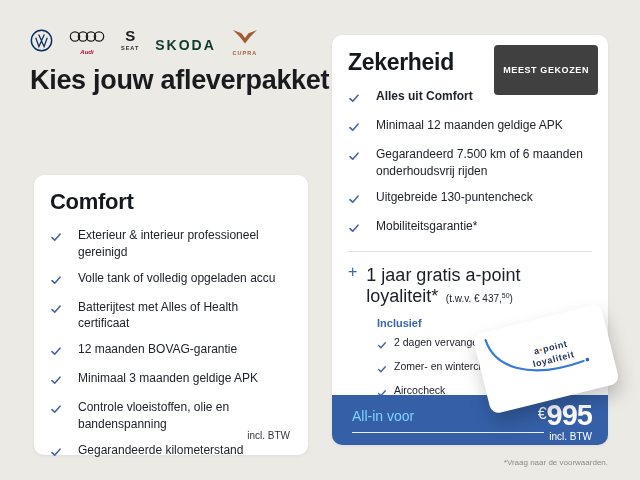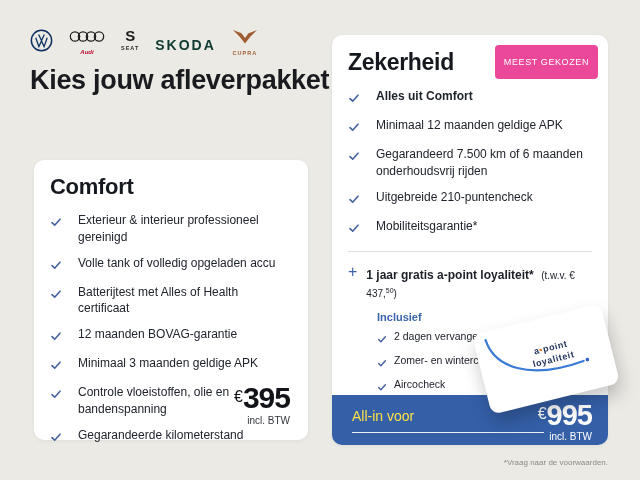--- a/index.html
+++ b/index.html
@@ -13,60 +13,60 @@
   .audi-sub{color:#BB0A30;font-style:italic;letter-spacing:0;font-size:6px;}
   .cupra-sub{color:#A05C33;}
   .skoda-word{font-size:14px;font-weight:bold;letter-spacing:2px;color:#0E3A30;margin-top:8px;text-align:right;}
   .seat-s{font-size:15px;font-weight:bold;color:#1b1b1b;line-height:14px;}
 
   
   .page-title{position:absolute;left:30px;top:64px;font-size:27px;line-height:1.2;font-weight:700;color:#191B1E;letter-spacing:-0.3px;}
 
   
   .card{position:absolute;background:#fff;border-radius:10px;box-shadow:0 1px 4px rgba(0,0,0,0.06);}
-  #comfort-card{left:34px;top:160px;width:274px;height:280px;padding:0;}
+  #comfort-card{left:34px;top:175px;width:274px;height:280px;padding:0;}
   #zekerheid-card{left:332px;top:35px;width:276px;height:410px;}
   .card-inner{padding:14px 16px 0 16px;}
   .card h2{margin:0 0 12px 0;font-size:22px;font-weight:600;color:#15181E;letter-spacing:-0.3px;}
 
   .row{display:flex;gap:16px;margin-bottom:9px;align-items:flex-start;}
   .row .chk{flex:0 0 12px;margin-top:2px;}
   .row-text{font-size:12px;line-height:1.4;color:#20242C;font-weight:500;max-width:232px;}
   .row-text.bold{font-weight:700;}
 
   .price-block{position:absolute;right:18px;bottom:14px;text-align:right;}
   .price-line{white-space:nowrap;color:#121419;}
   .price-cur{font-size:16px;font-weight:500;vertical-align:6px;}
   .price-amt{font-size:30px;font-weight:700;letter-spacing:-1px;}
   .price-note{font-size:10px;color:#33363C;margin-top:0px;}
 
   
-  .badge{position:absolute;top:10px;right:10px;background:#ec4899;color:#fff;font-size:9px;font-weight:400;letter-spacing:0.6px;padding:12px 9px;border-radius:4px;}
+  .badge{position:absolute;top:10px;right:10px;background:#404040;color:#fff;font-size:9px;font-weight:700;letter-spacing:0.6px;padding:20px 9px;border-radius:4px;}
   .divider{height:1px;background:#E3E1DD;margin:13px 0 13px 0;}
   .bonus-row{display:flex;gap:9px;align-items:flex-start;margin-bottom:10px;}
   .plus{color:#3A64AB;font-size:16px;font-weight:500;line-height:16px;margin-top:-1px;}
-  .bonus-title{font-size:12px;font-weight:700;color:#1B1F27;}
+  .bonus-title{font-size:18px;font-weight:400;color:#1B1F27;}
   .bonus-worth{font-size:10px;font-weight:500;color:#20242C;margin-left:3px;}
   .bonus-worth sup{font-size:7px;}
   .incl-block{margin-left:29px;}
   .incl-label{color:#3A64AB;font-size:11px;font-weight:700;margin-bottom:6px;}
   .srow{display:flex;gap:7px;margin-bottom:5px;align-items:flex-start;}
   .srow .chk{flex:0 0 10px;margin-top:1px;}
   .srow-text{font-size:10.5px;line-height:1.35;color:#20242C;font-weight:500;}
 
   
   .loyalty{position:absolute;left:148px;top:283px;width:132px;height:82px;background:#fff;border-radius:9px;
            box-shadow:0 10px 18px rgba(0,0,0,0.22);transform:rotate(-14deg);z-index:3;}
   .loyalty-text{position:absolute;left:52px;top:26px;font-size:9px;font-weight:700;color:#23355C;letter-spacing:0.6px;text-align:center;line-height:1.3;}
   .loyalty-dot{color:#E87722;font-weight:900;}
   .loyalty svg{position:absolute;left:0;top:0;}
 
   
   .allin-footer{position:absolute;left:0;right:0;bottom:0;height:50px;background:#3560A8;border-radius:0 0 10px 10px;z-index:2;}
-  .allin-label{position:absolute;left:20px;top:13px;color:#fde047;font-size:14px;font-weight:500;}
+  .allin-label{position:absolute;left:20px;top:13px;color:#7dd3fc;font-size:14px;font-weight:500;}
   .allin-line{position:absolute;left:20px;bottom:12px;width:192px;height:1px;background:rgba(255,255,255,0.9);}
   .allin-price{position:absolute;right:16px;top:4px;color:#fff;white-space:nowrap;}
   .allin-cur{font-size:16px;font-weight:500;vertical-align:6px;}
   .allin-amt{font-size:29px;font-weight:700;letter-spacing:-1px;}
   .allin-note{position:absolute;right:16px;top:36px;color:#fff;font-size:10px;}
 
   .footnote{position:absolute;right:32px;top:458px;font-size:8px;color:#8D8A83;}
 </style>
 </head>
 <body>
@@ -176,23 +176,20 @@
             <span class="chk">
               <svg width="12" height="12" viewBox="0 0 12 12" fill="none" stroke="#46639E" stroke-width="1.6" stroke-linecap="round" stroke-linejoin="round">
                 <path d="M2 6.6 L4.7 9.2 L10 3.2"></path>
               </svg>
             </span>
             <span class="row-text">Gegarandeerde kilometerstand</span>
           </div>
         </div>
     </div>
     <div class="price-block">
-      <div class="price-line">
-        <span class="price-cur">€</span><span class="price-amt">395</span>
-      </div>
       <div class="price-note">incl. BTW</div>
     </div>
   </div>
 
   <div class="card" id="zekerheid-card">
     <div class="badge">MEEST GEKOZEN</div>
     <div class="card-inner">
       <h2 style="font-size:23px;">Zekerheid</h2>
       <div>
 
@@ -223,21 +220,21 @@
             </span>
             <span class="row-text">Gegarandeerd 7.500 km of 6 maanden onderhoudsvrij rijden</span>
           </div>
 
           <div class="row">
             <span class="chk">
               <svg width="12" height="12" viewBox="0 0 12 12" fill="none" stroke="#46639E" stroke-width="1.6" stroke-linecap="round" stroke-linejoin="round">
                 <path d="M2 6.6 L4.7 9.2 L10 3.2"></path>
               </svg>
             </span>
-            <span class="row-text">Uitgebreide 210-puntencheck</span>
+            <span class="row-text">Uitgebreide 130-puntencheck</span>
           </div>
 
           <div class="row">
             <span class="chk">
               <svg width="12" height="12" viewBox="0 0 12 12" fill="none" stroke="#46639E" stroke-width="1.6" stroke-linecap="round" stroke-linejoin="round">
                 <path d="M2 6.6 L4.7 9.2 L10 3.2"></path>
               </svg>
             </span>
             <span class="row-text">Mobiliteitsgarantie*</span>
           </div>

